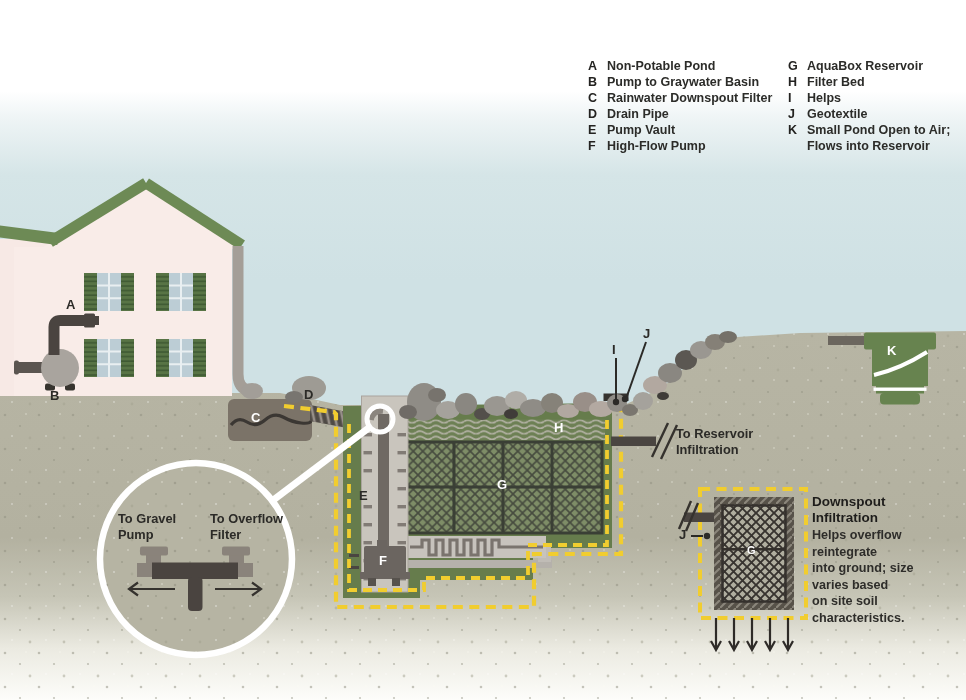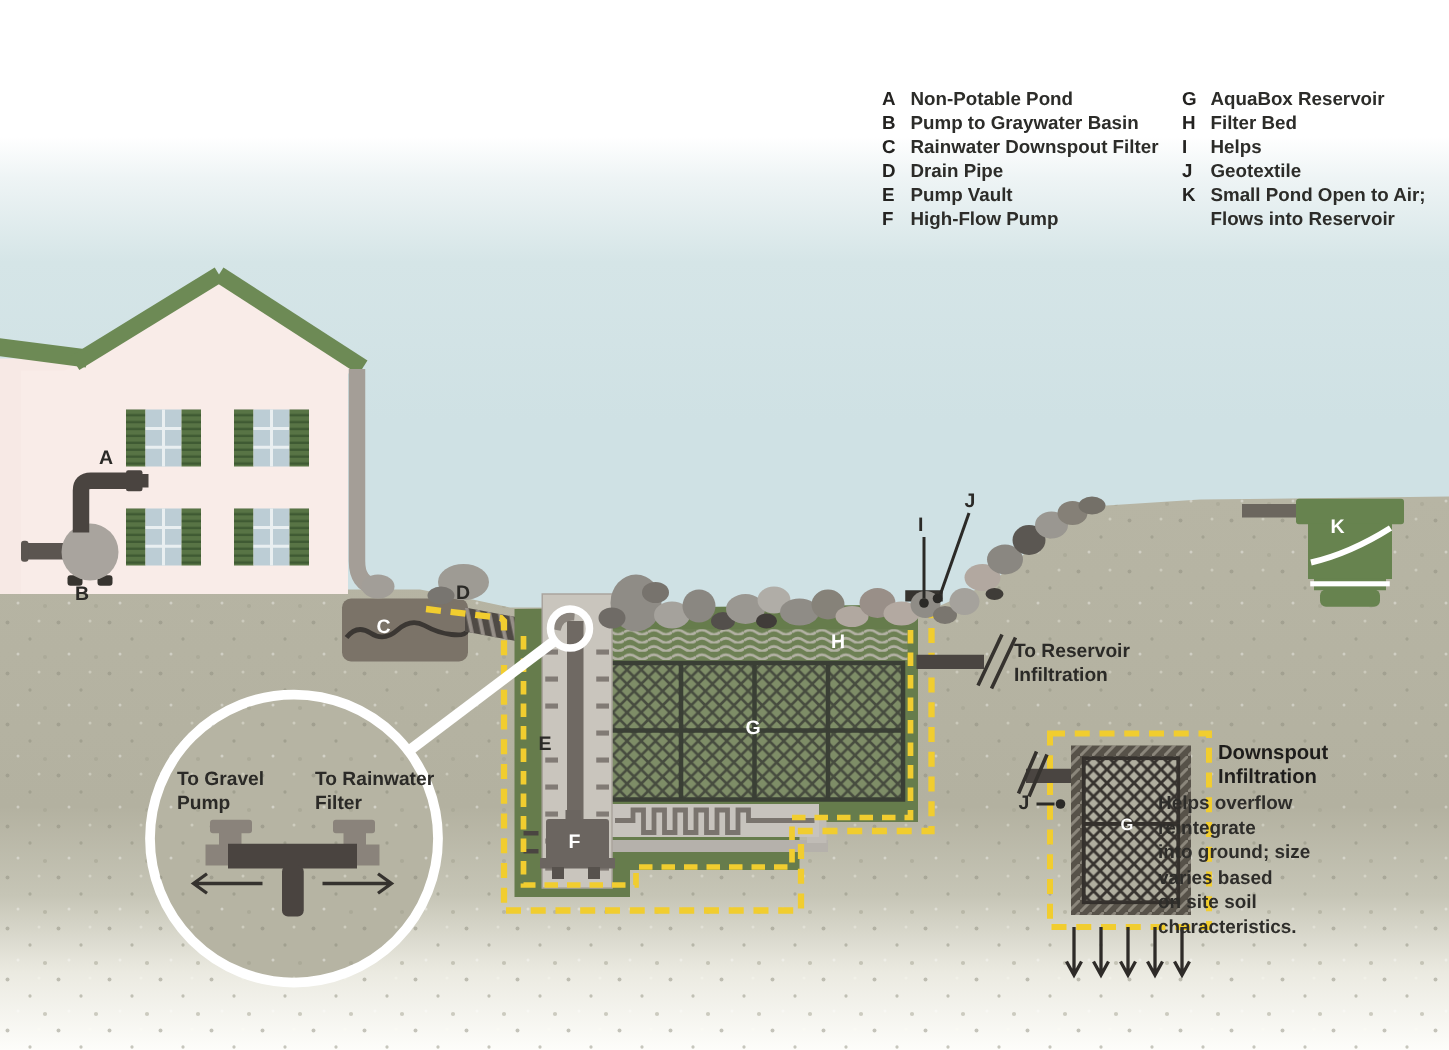--- a/index.html
+++ b/index.html
@@ -341,24 +341,24 @@
 <div class="lbl" style="left:612px;top:343px;">I</div>
 <div class="lbl" style="left:643px;top:327px;">J</div>
 <div class="lbl white" style="left:887px;top:344px;">K</div>
 <div class="lbl" style="left:679px;top:528px;">J</div>
 <div class="lbl white small" style="left:747px;top:545px;">G</div>
 
 <div class="callout multi" style="left:676px;top:426px;">To Reservoir
 Infiltration</div>
 <div class="callout multi" style="left:118px;top:511px;">To Gravel
 Pump</div>
-<div class="callout multi" style="left:210px;top:511px;">To Rainwater
+<div class="callout multi" style="left:210px;top:511px;">To Overflow
 Filter</div>
 <div class="ovf-title" style="left:812px;top:494px;">Downspout
 Infiltration</div>
-<div class="ovf-body" style="left:772px;top:527px;">Helps overflow
+<div class="ovf-body" style="left:812px;top:527px;">Helps overflow
 reintegrate
 into ground; size
 varies based
 on site soil
 characteristics.</div>
 
 </div>
 
 </body></html>

